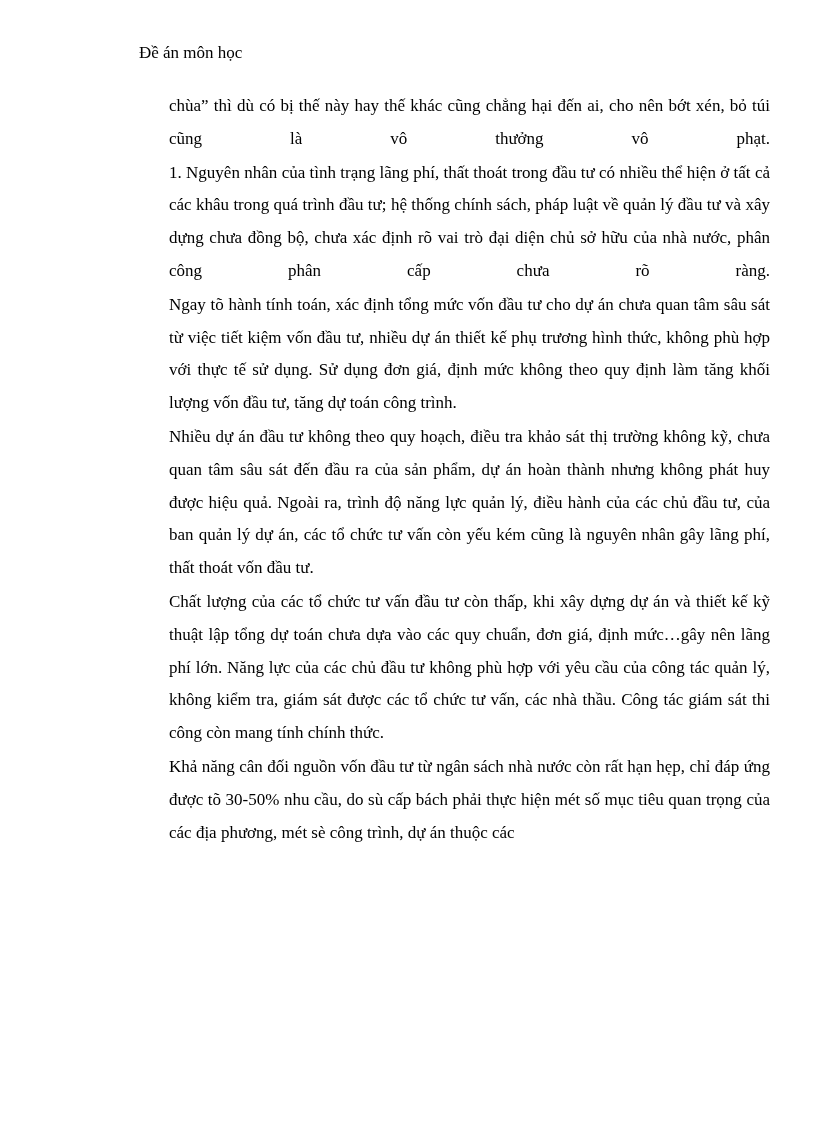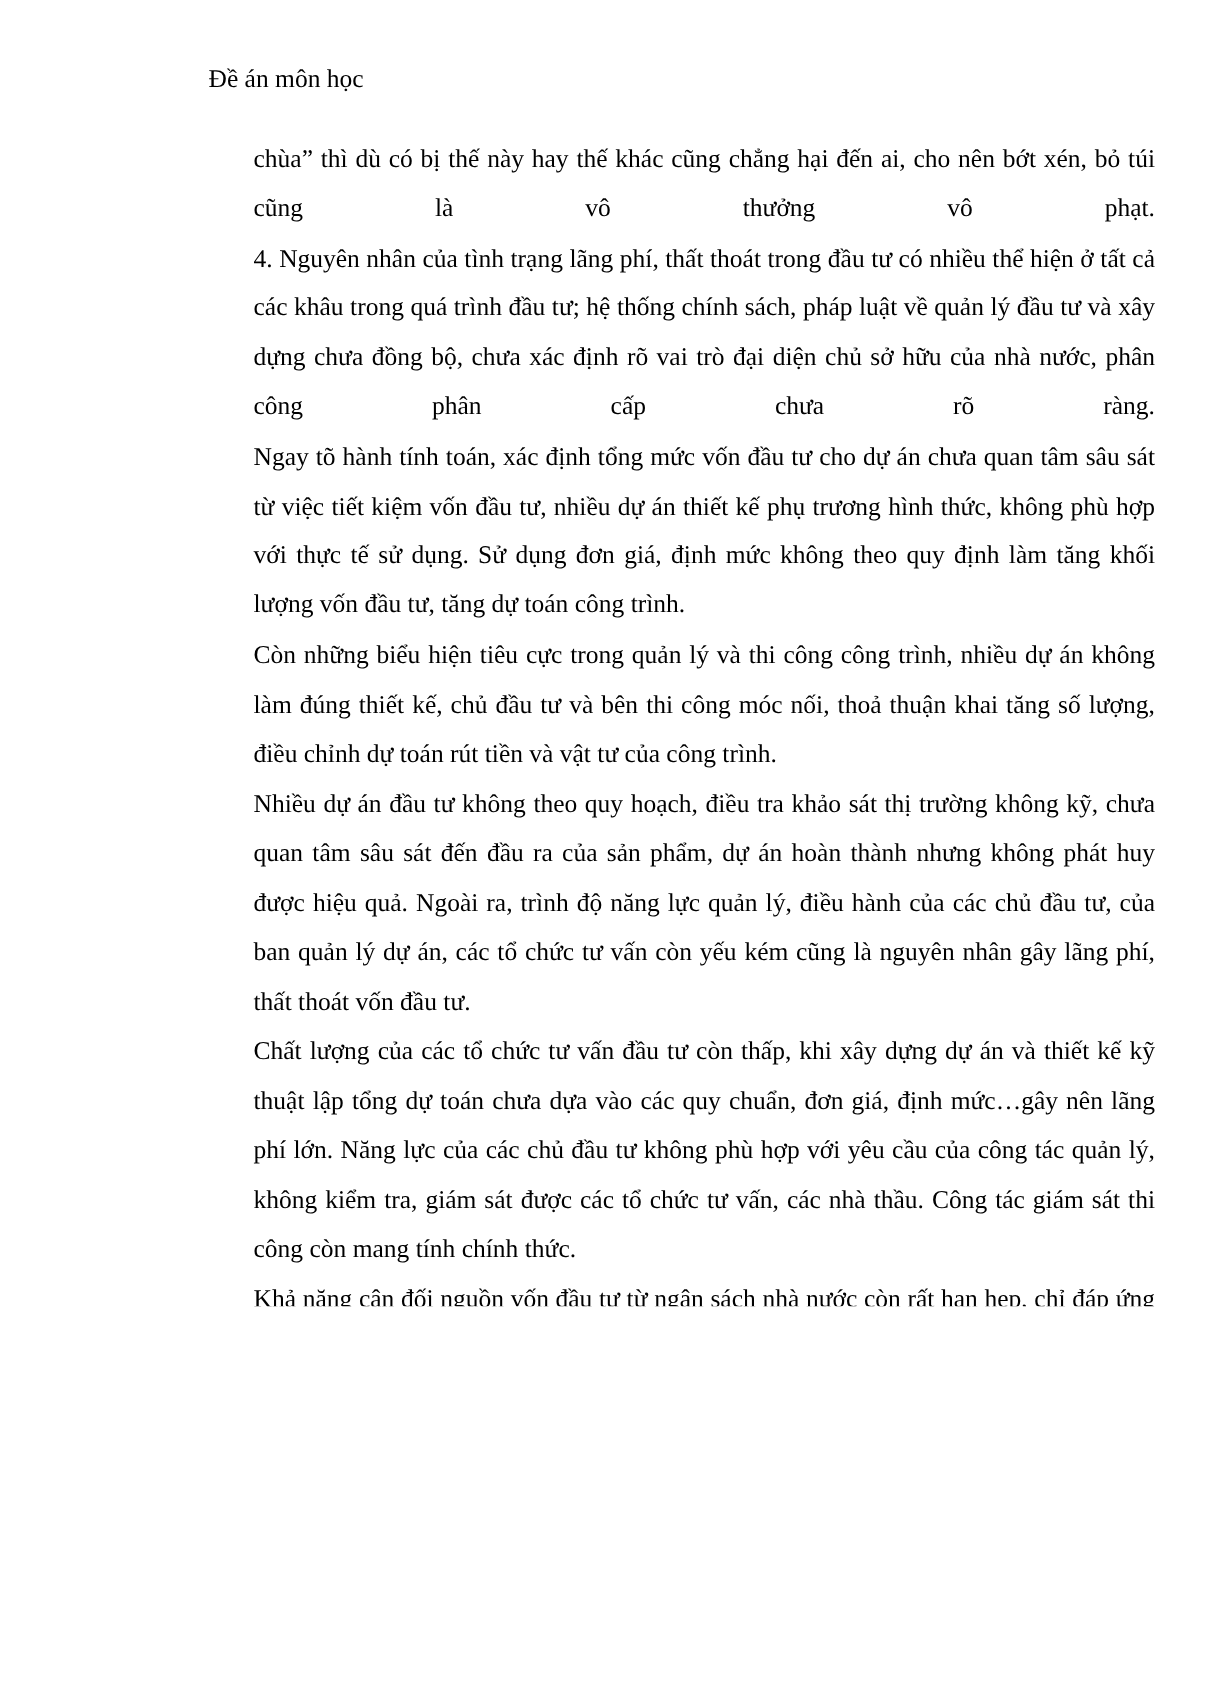--- a/index.html
+++ b/index.html
@@ -66,23 +66,22 @@
 </style>
 </head>
 <body>
 
 <div class="page">
 
   <div class="header">Đề án môn học</div>
 
   <div class="body">
     <p class="para justify-last">chùa” thì dù có bị thế này hay thế khác cũng chẳng hại đến ai, cho nên bớt xén, bỏ túi cũng là vô thưởng vô phạt.</p>
-    <p class="para justify-last">4. Nguyên nhân của tình trạng lãng phí, thất thoát trong đầu tư có nhiều thể hiện ở tất cả các khâu trong quá trình đầu tư; hệ thống chính sách, pháp luật về quản lý đầu tư và xây dựng chưa đồng bộ, chưa xác định rõ vai trò đại diện chủ sở hữu của nhà nước, phân công phân cấp chưa rõ ràng.</p>
+    <p class="para justify-last">1. Nguyên nhân của tình trạng lãng phí, thất thoát trong đầu tư có nhiều thể hiện ở tất cả các khâu trong quá trình đầu tư; hệ thống chính sách, pháp luật về quản lý đầu tư và xây dựng chưa đồng bộ, chưa xác định rõ vai trò đại diện chủ sở hữu của nhà nước, phân công phân cấp chưa rõ ràng.</p>
     <p class="para">Ngay tõ hành tính toán, xác định tổng mức vốn đầu tư cho dự án chưa quan tâm sâu sát từ việc tiết kiệm vốn đầu tư, nhiều dự án thiết kế phụ trương hình thức, không phù hợp với thực tế sử dụng. Sử dụng đơn giá, định mức không theo quy định làm tăng khối lượng vốn đầu tư, tăng dự toán công trình.</p>
-    <p class="para">Còn những biểu hiện tiêu cực trong quản lý và thi công công trình, nhiều dự án không làm đúng thiết kế, chủ đầu tư và bên thi công móc nối, thoả thuận khai tăng số lượng, điều chỉnh dự toán rút tiền và vật tư của công trình.</p>
     <p class="para">Nhiều dự án đầu tư không theo quy hoạch, điều tra khảo sát thị trường không kỹ, chưa quan tâm sâu sát đến đầu ra của sản phẩm, dự án hoàn thành nhưng không phát huy được hiệu quả. Ngoài ra, trình độ năng lực quản lý, điều hành của các chủ đầu tư, của ban quản lý dự án, các tổ chức tư vấn còn yếu kém cũng là nguyên nhân gây lãng phí, thất thoát vốn đầu tư.</p>
     <p class="para">Chất lượng của các tổ chức tư vấn đầu tư còn thấp, khi xây dựng dự án và thiết kế kỹ thuật lập tổng dự toán chưa dựa vào các quy chuẩn, đơn giá, định mức…gây nên lãng phí lớn. Năng lực của các chủ đầu tư không phù hợp với yêu cầu của công tác quản lý, không kiểm tra, giám sát được các tổ chức tư vấn, các nhà thầu. Công tác giám sát thi công còn mang tính chính thức.</p>
     <p class="para">Khả năng cân đối nguồn vốn đầu tư từ ngân sách nhà nước còn rất hạn hẹp, chỉ đáp ứng được tõ 30-50% nhu cầu, do sù cấp bách phải thực hiện mét số mục tiêu quan trọng của các địa phương, mét sè công trình, dự án thuộc các</p>
   </div>
 
   <div class="footer">
     <div class="footer-rule"></div>
     <div class="footer-line1">SV. Phạm Thị Thu HườngLớp: Công nghiệp 43A</div>
     <div class="footer-line2">Líp: C«ng nghiÖp 43A</div>
   </div>

